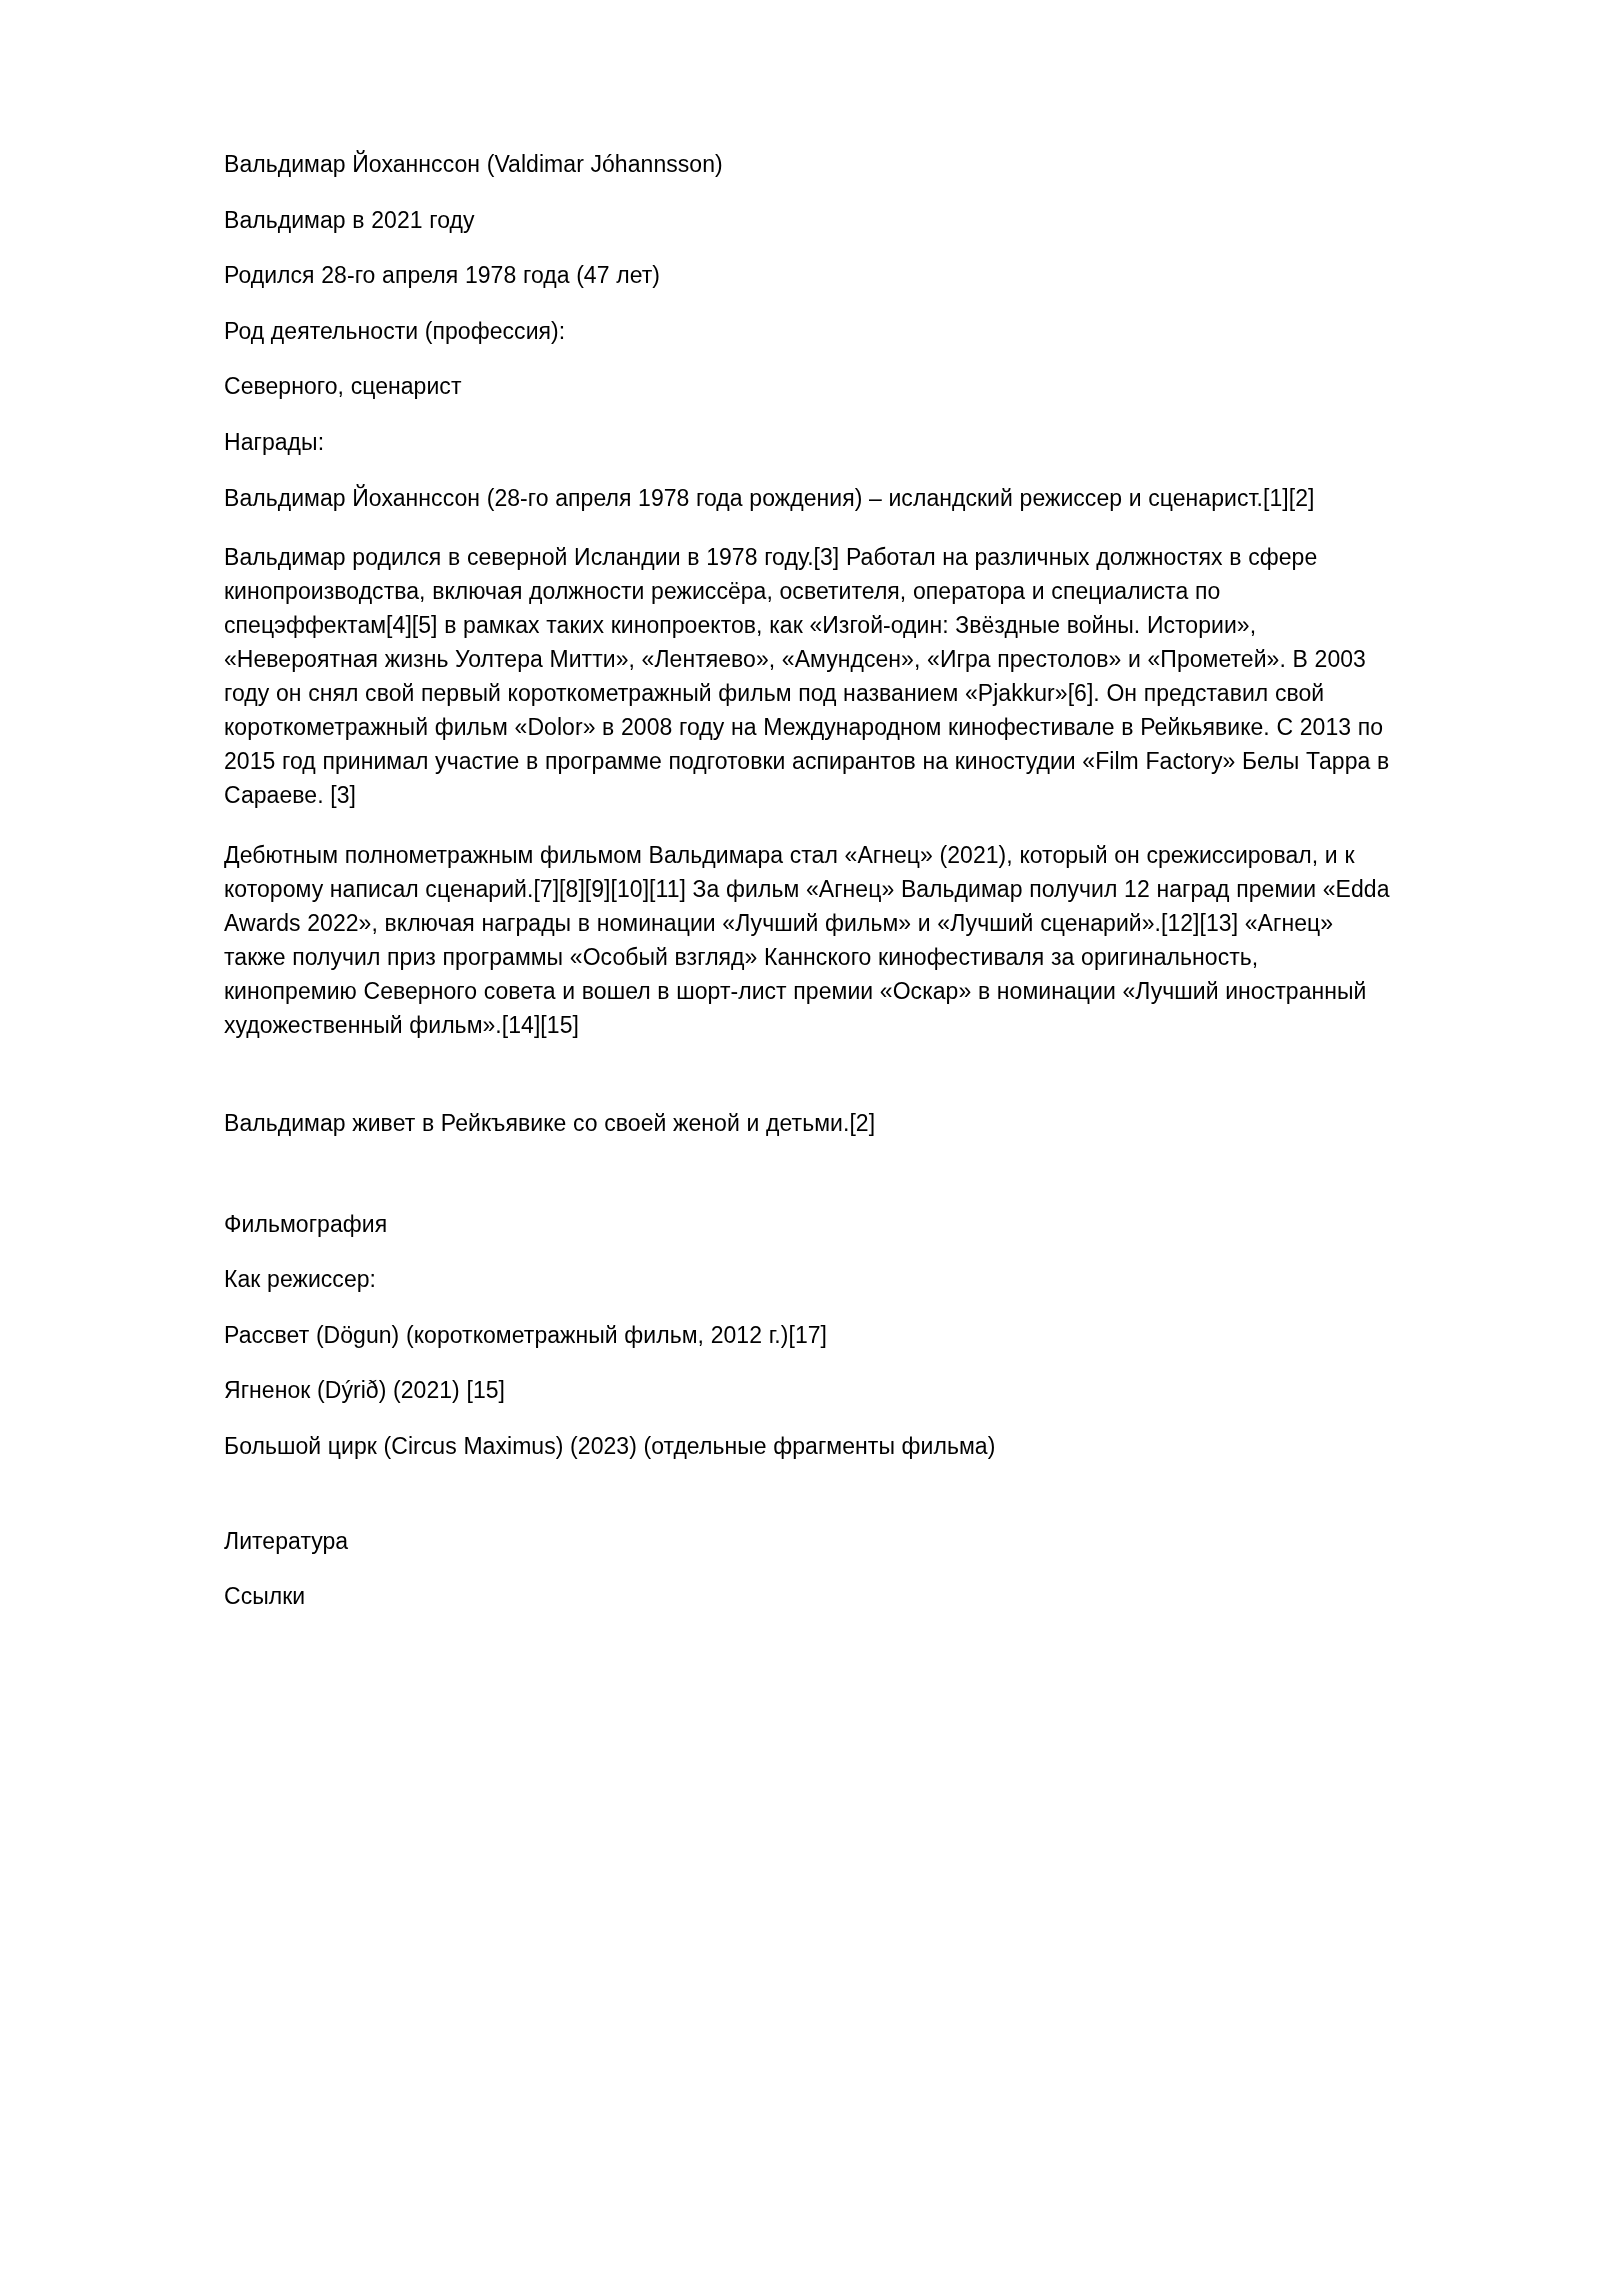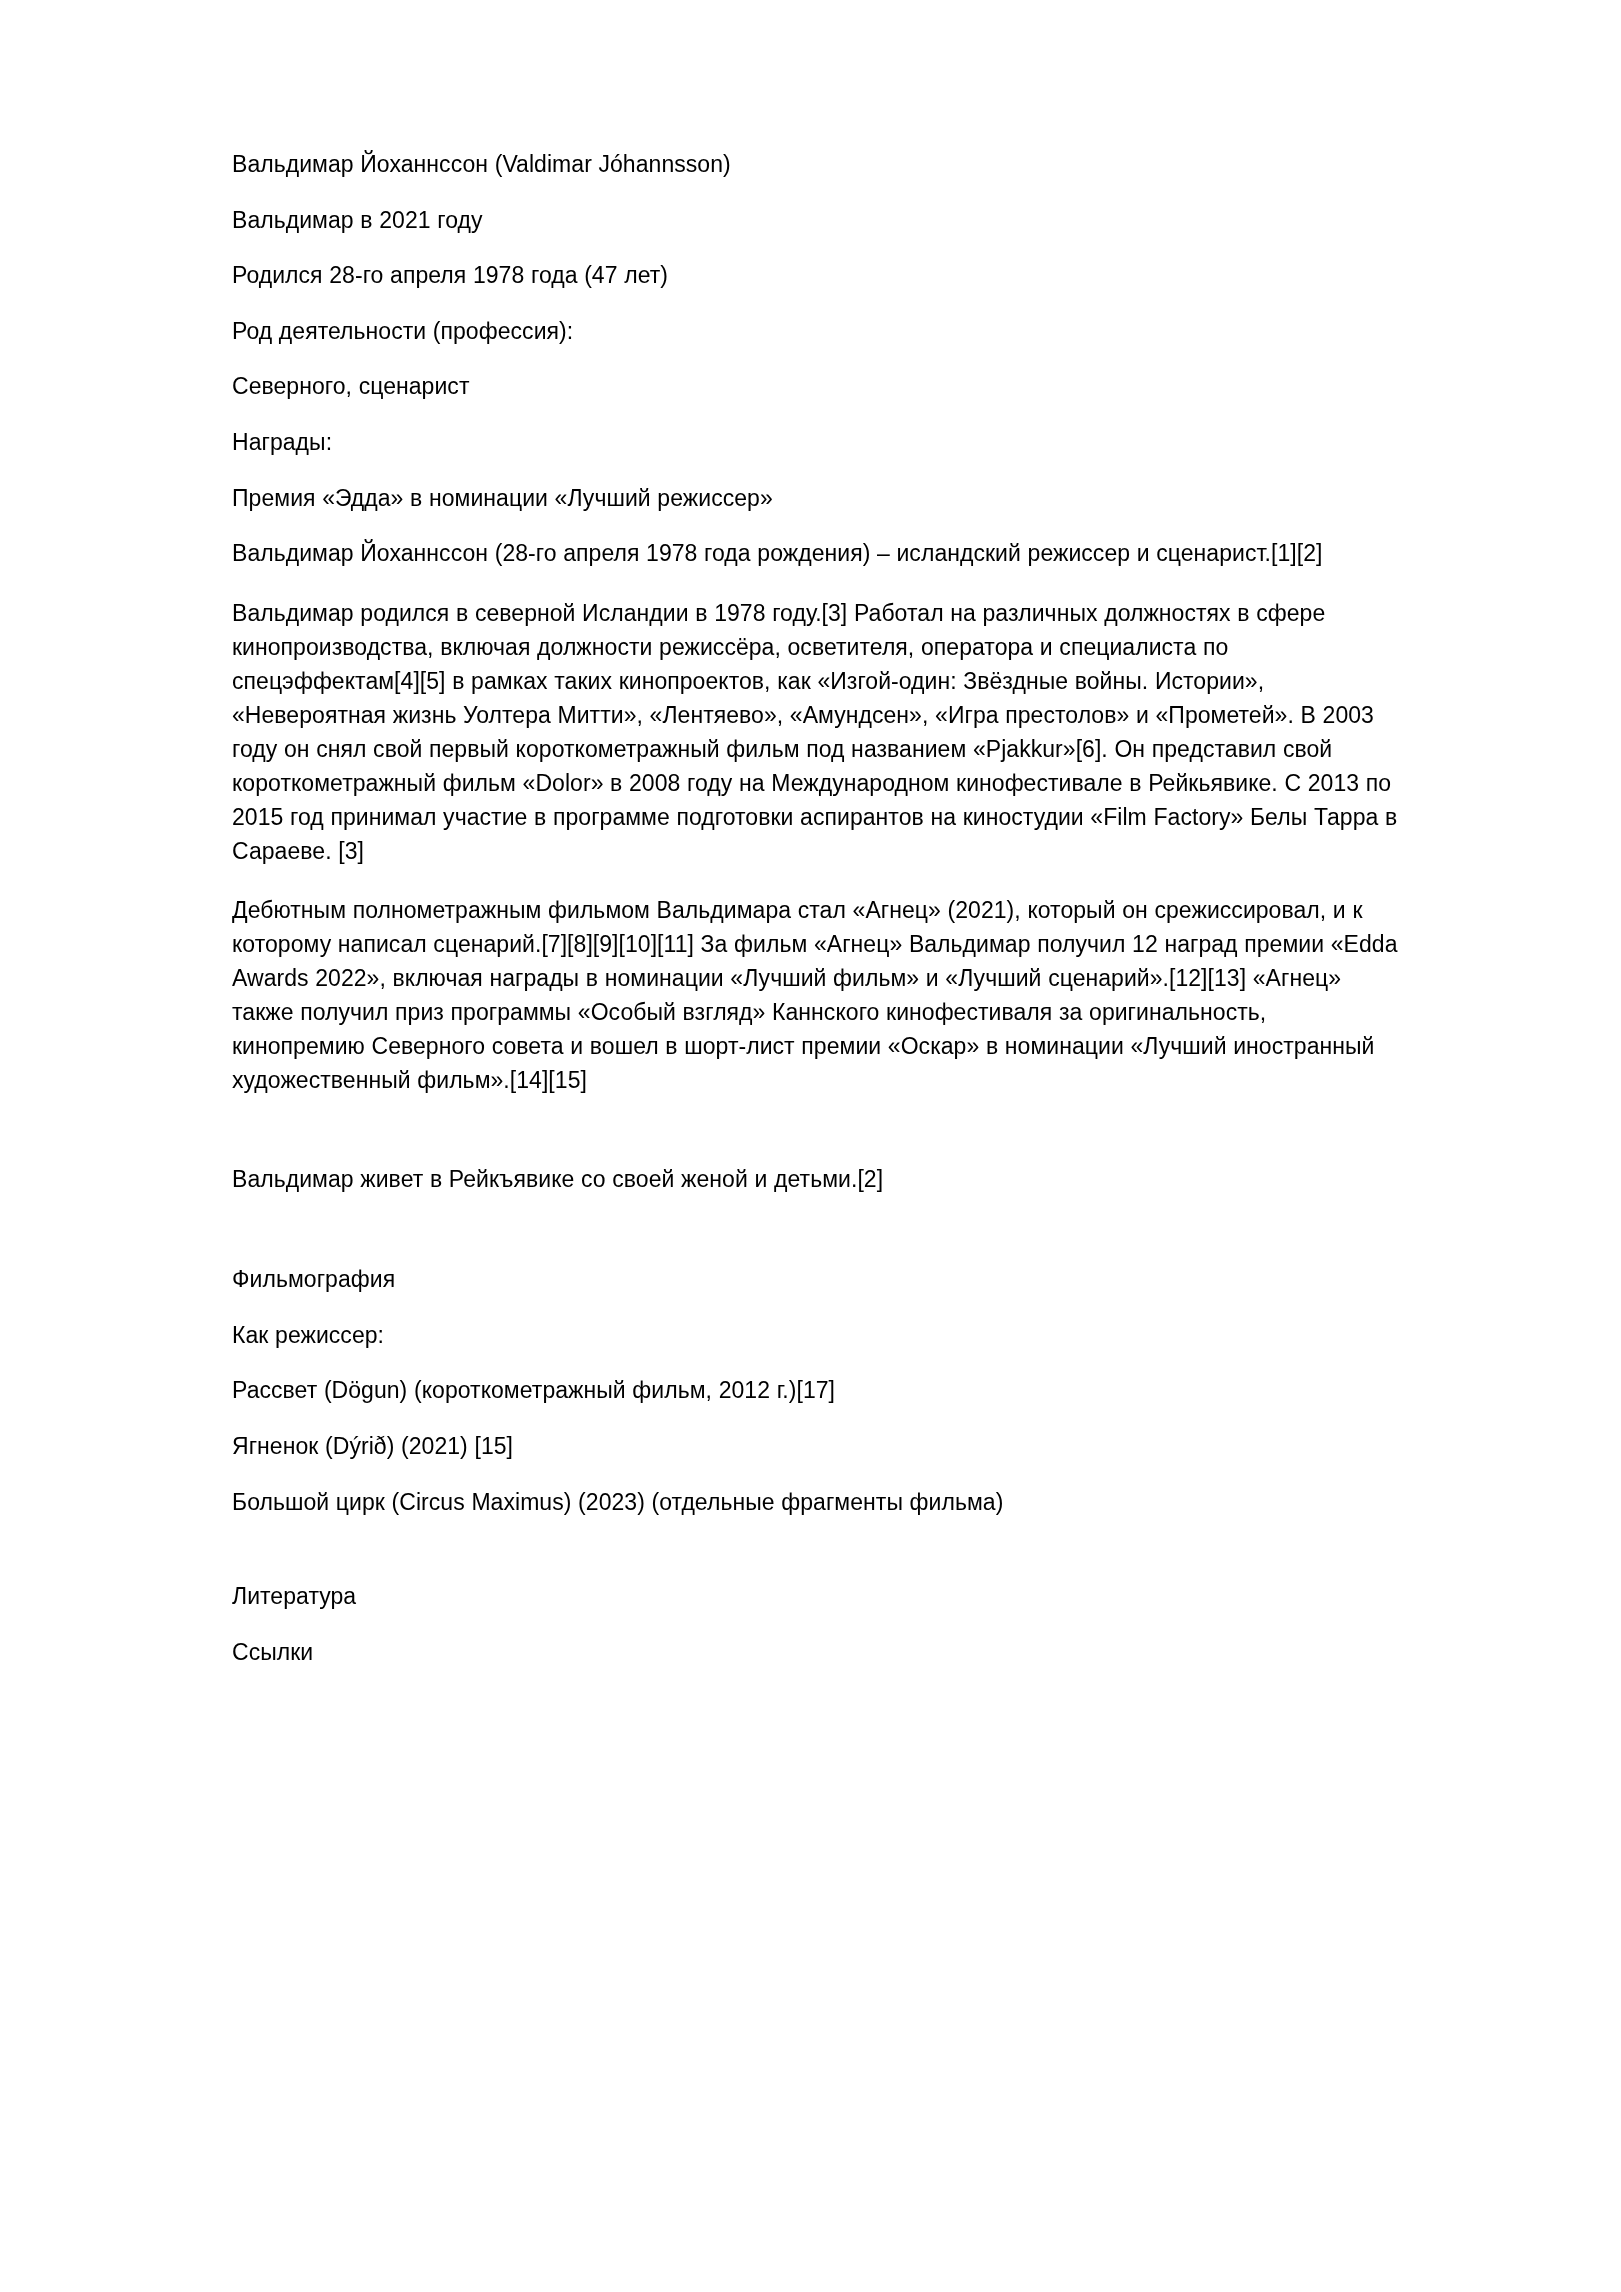--- a/index.html
+++ b/index.html
@@ -18,21 +18,21 @@
     position: relative;
     width: 1621px;
     height: 2293px;
     background: #ffffff;
     box-sizing: border-box;
     padding: 0;
     overflow: hidden;
   }
   .doc-body {
     position: absolute;
-    left: 232px;
+    left: 224px;
     top: 147px;
     width: 1166px;
   }
   .para {
     font-size: 23px;
     line-height: 34px;
     margin: 0 0 21.6px 0;
     text-align: left;
     letter-spacing: 0.05px;
     word-spacing: 0.2px;
@@ -59,21 +59,20 @@
     <p class="para">Вальдимар в 2021 году</p>
 
     <p class="para">Родился 28-го апреля 1978 года (47 лет)</p>
 
     <p class="para">Род деятельности (профессия):</p>
 
     <p class="para">Северного, сценарист</p>
 
     <p class="para">Награды:</p>
 
-    <p class="para">Премия «Эдда» в номинации «Лучший режиссер»</p>
 
     <p class="para block">Вальдимар Йоханнссон (28-го апреля 1978 года рождения) – исландский режиссер и сценарист.[1][2]</p>
 
     <p class="para block">Вальдимар родился в северной Исландии в 1978 году.[3] Работал на различных должностях в сфере кинопроизводства, включая должности режиссёра, осветителя, оператора и специалиста по спецэффектам[4][5] в рамках таких кинопроектов, как «Изгой-один: Звёздные войны. Истории», «Невероятная жизнь Уолтера Митти», «Лентяево», «Амундсен», «Игра престолов» и «Прометей». В 2003 году он снял свой первый короткометражный фильм под названием «Pjakkur»[6]. Он представил свой короткометражный фильм «Dolor» в 2008 году на Международном кинофестивале в Рейкьявике. С 2013 по 2015 год принимал участие в программе подготовки аспирантов на киностудии «Film Factory» Белы Тарра в Сараеве. [3]</p>
 
     <p class="para block">Дебютным полнометражным фильмом Вальдимара стал «Агнец» (2021), который он срежиссировал, и к которому написал сценарий.[7][8][9][10][11] За фильм «Агнец» Вальдимар получил 12 наград премии «Edda Awards 2022», включая награды в номинации «Лучший фильм» и «Лучший сценарий».[12][13] «Агнец» также получил приз программы «Особый взгляд» Каннского кинофестиваля за оригинальность, кинопремию Северного совета и вошел в шорт-лист премии «Оскар» в номинации «Лучший иностранный художественный фильм».[14][15]</p>
 
     <div class="spacer-md"></div>
 
     <p class="para">Вальдимар живет в Рейкъявике со своей женой и детьми.[2]</p>

